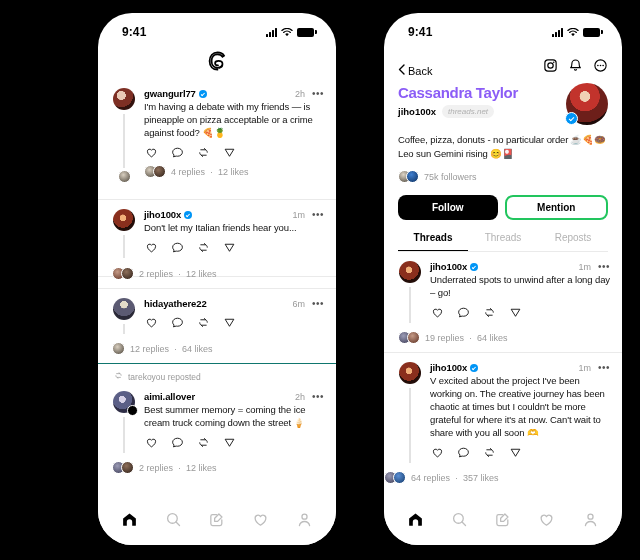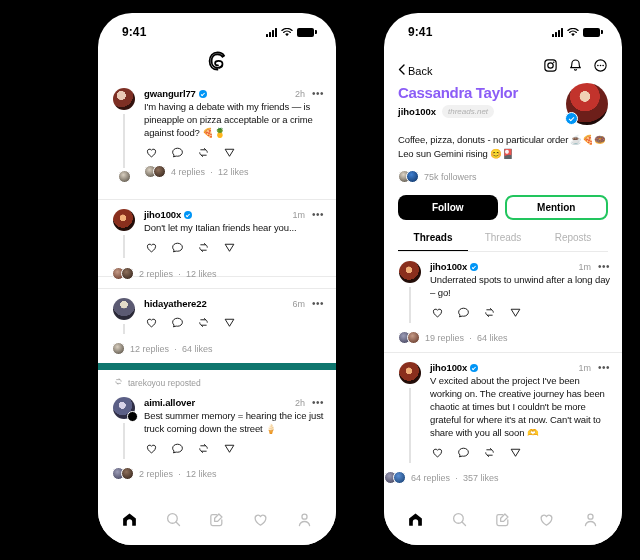--- a/index.html
+++ b/index.html
@@ -584,21 +584,21 @@
                 </svg>
               </span>
             <span>
                 <svg width="13" height="13" viewBox="0 0 24 24">
                   <path d="M4 6h16l-8 13z" fill="none" stroke="#111" stroke-width="1.7" stroke-linejoin="round"></path>
                 </svg>
               </span>
           </div>
         </div>
       </div>
-      <div class="post-foot" style="padding-left:14px;margin-top:-10px;padding-bottom:8px;border-bottom:7px solid #0f766e;">
+      <div class="post-foot" style="padding-left:14px;margin-top:-10px;padding-bottom:8px;border-bottom:1px solid #0f766e;">
         <span class="mini-avs">
           <span class="mini m1"></span>
         </span>
         <span class="foot-text">12 replies</span>
         <span class="foot-text">·</span>
         <span class="foot-text">64 likes</span>
       </div>
 
       <div class="repost-banner">
         <span><svg width="9" height="9" viewBox="0 0 24 24">
@@ -617,21 +617,21 @@
           <div class="thread-line"></div>
         </div>
         <div class="post-body">
           <div class="post-head">
             <span class="uname">aimi.allover</span>
             <span class="post-meta">
               <span class="timestamp">2h</span>
               <span class="dots">•••</span>
             </span>
           </div>
-          <div class="post-text">Best summer memory = hearing the ice just truck coming down the street 🍦</div>
+          <div class="post-text">Best summer memory = coming the ice cream truck coming down the street 🍦</div>
           <div class="actions">
             <span>
                 <svg width="13" height="13" viewBox="0 0 24 24">
                   <path d="M12 20s-7.5-4.7-7.5-9.5A4 4 0 0 1 12 8a4 4 0 0 1 7.5 2.5C19.5 15.3 12 20 12 20z" fill="none" stroke="#111" stroke-width="1.7" stroke-linejoin="round"></path>
                 </svg>
               </span>
             <span>
                 <svg width="13" height="13" viewBox="0 0 24 24">
                   <path d="M21 11.5c0 4.1-4 7.4-9 7.4a10.9 10.9 0 0 1-2.4-.3L4.5 20l1.2-3.3A7 7 0 0 1 3 11.5c0-4.1 4-7.4 9-7.4s9 3.3 9 7.4z" fill="none" stroke="#111" stroke-width="1.7" stroke-linejoin="round"></path>
                 </svg>

